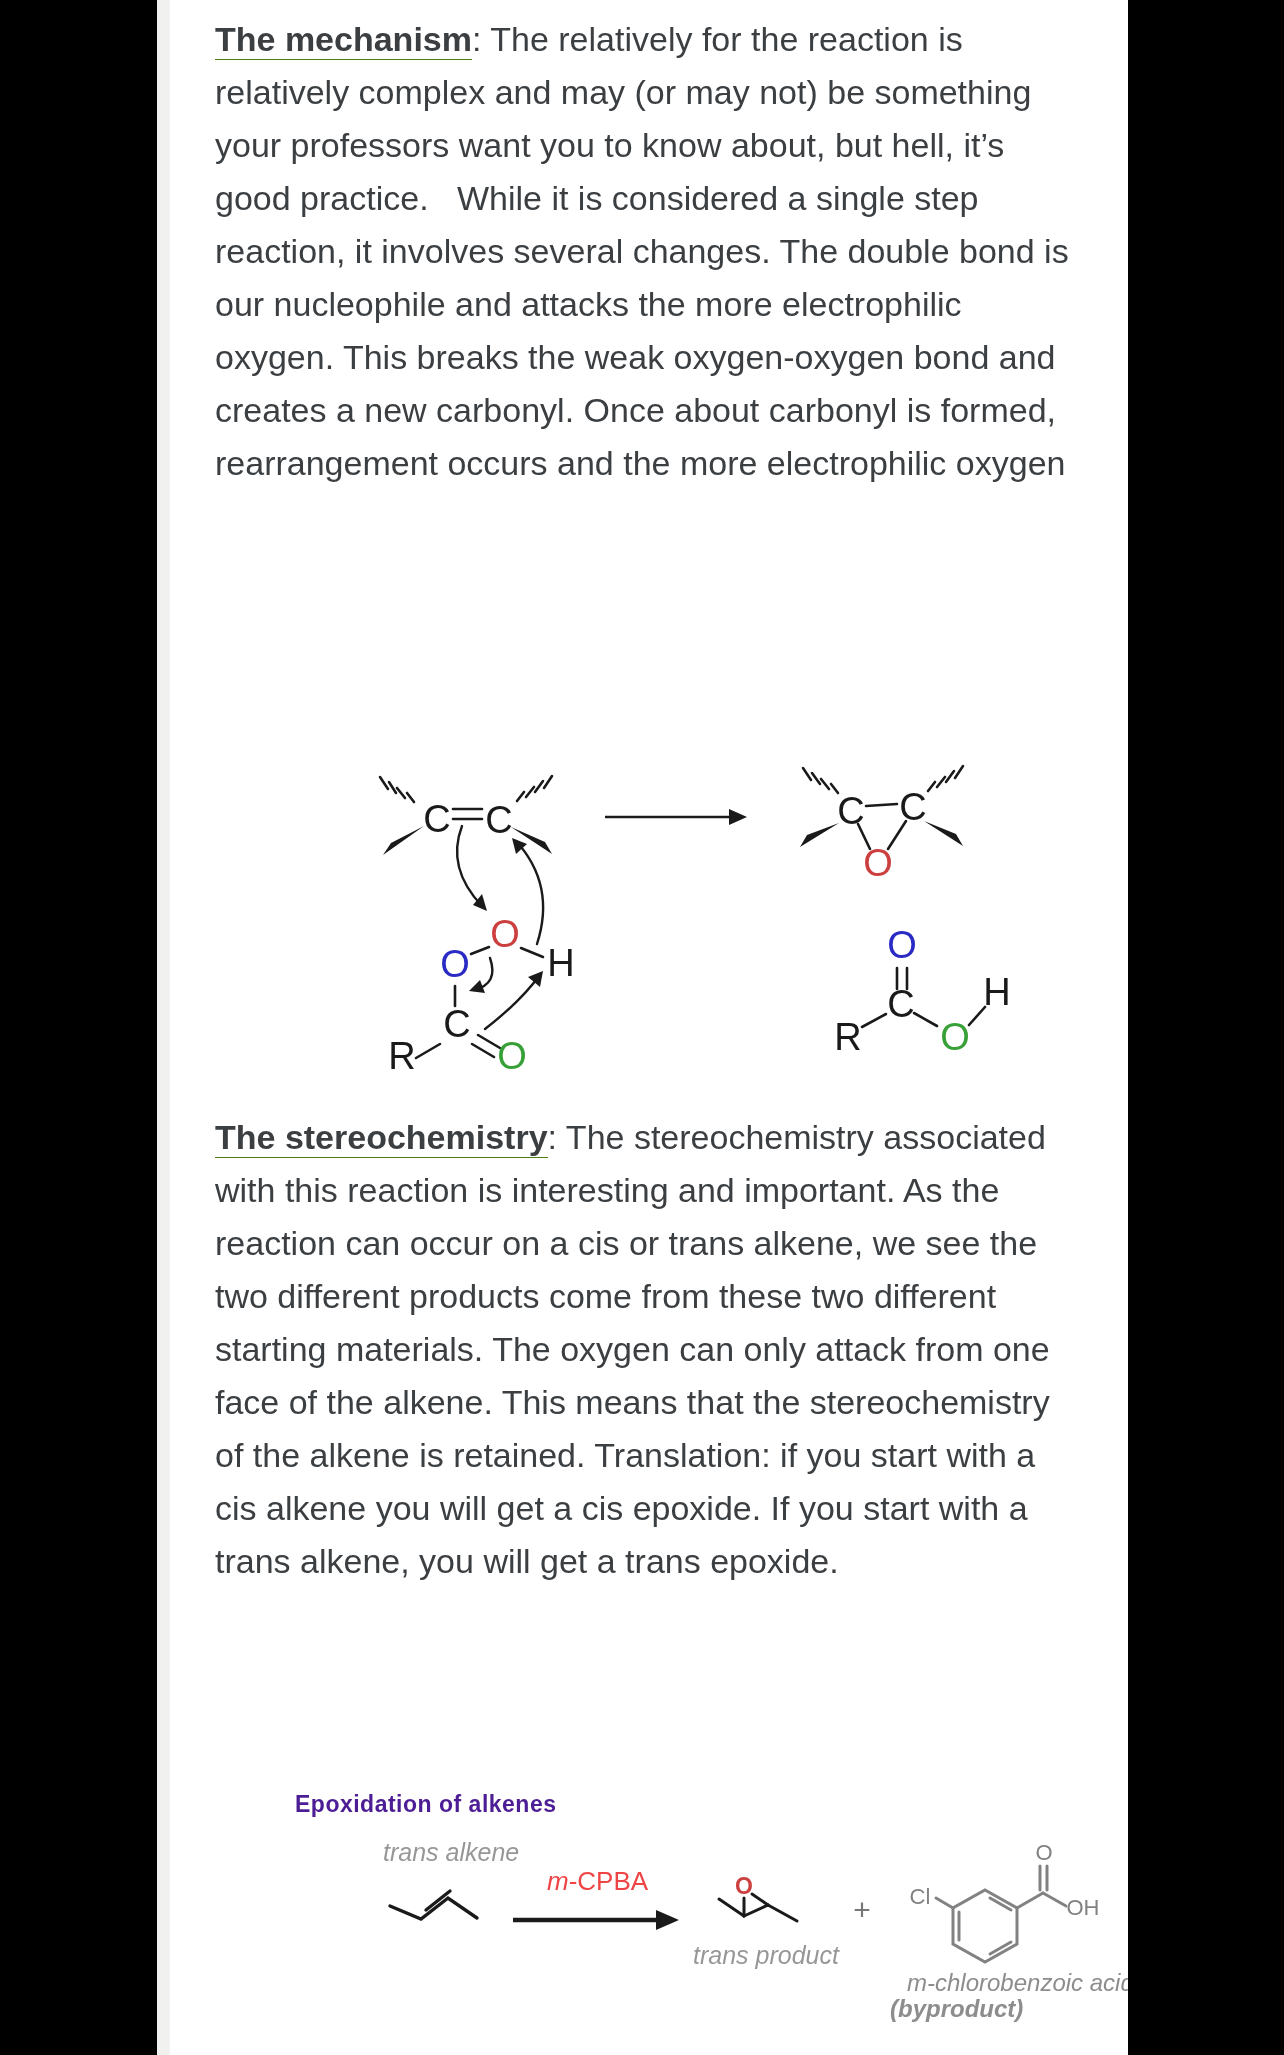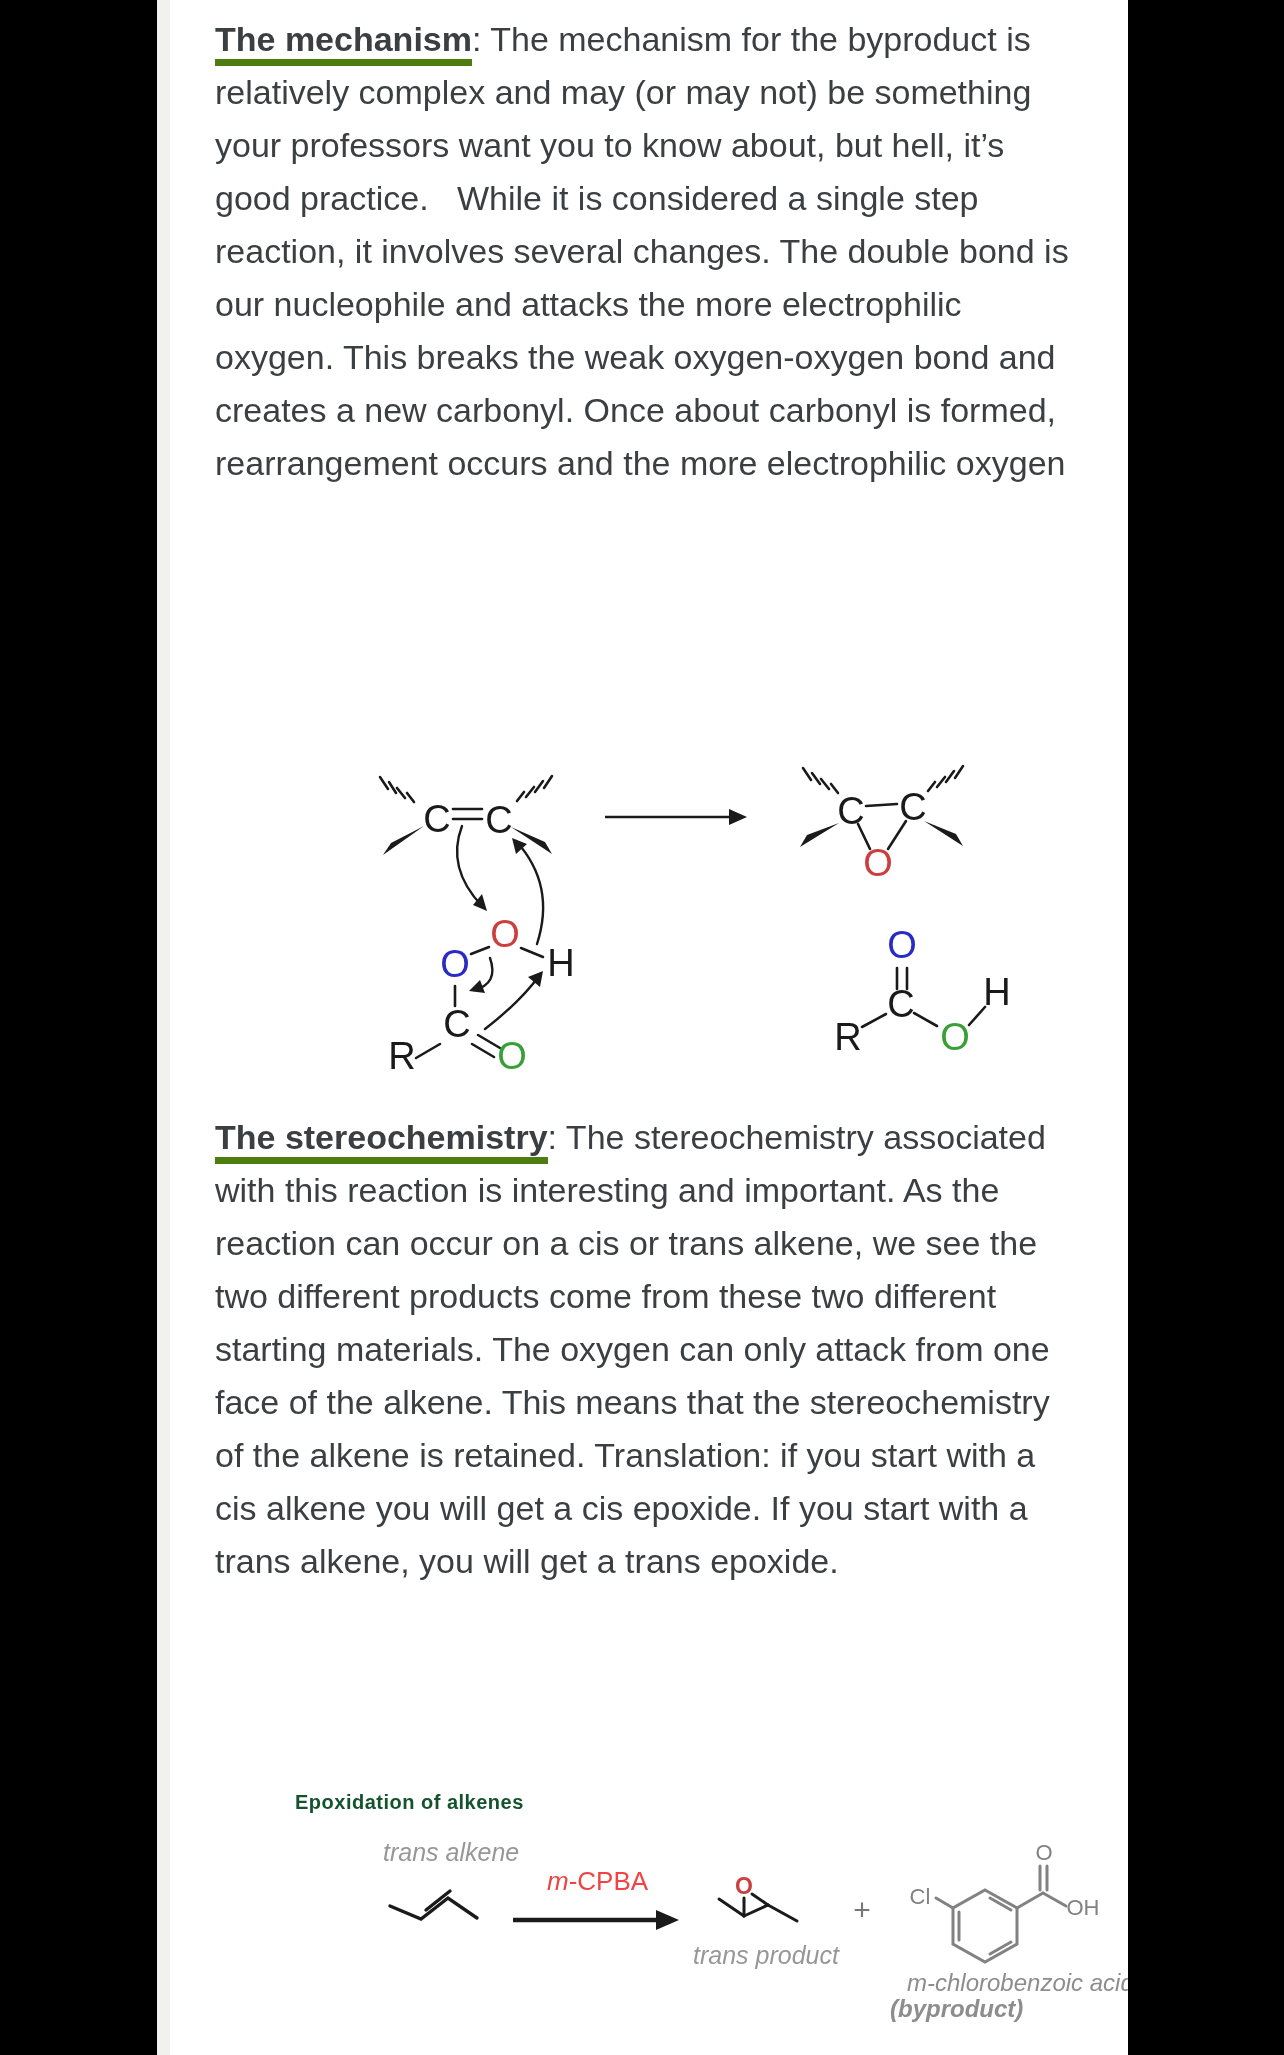--- a/index.html
+++ b/index.html
@@ -11,43 +11,43 @@
     position:absolute;left:157px;top:0;width:971px;height:2055px;
     background:#ffffff;overflow:hidden;
   }
   .edge-strip{
     position:absolute;left:0;top:0;width:13px;height:2055px;background:#f1f1ef;
   }
   .para{
     position:absolute;left:58px;color:#3b3f42;font-size:34px;line-height:53px;
   }
   .pline{white-space:pre;}
-  .h-underline{font-weight:bold;border-bottom:7px solid #4d7c0f;padding-bottom:1px;}
+  .h-underline{font-weight:bold;border-bottom:1px solid #4d7c0f;padding-bottom:1px;}
   .sect-title{
-    position:absolute;font-weight:bold;color:#14532d;font-size:20px;letter-spacing:.5px;
+    position:absolute;font-weight:bold;color:#4c1d95;font-size:23px;letter-spacing:.5px;
   }
   .glabel{position:absolute;font-style:italic;color:#979797;font-size:25px;white-space:pre;}
   .byp{font-size:24px;color:#8d8d8d;}
   .note{
     position:absolute;font-style:italic;font-weight:600;color:#3a3acb;
     font-size:26px;line-height:31px;white-space:pre;
   }
   .reagent{position:absolute;font-size:26px;color:#ef4444;white-space:pre;}
   .reagent .it{font-style:italic;}
   svg{position:absolute;overflow:visible;}
   svg text{font-family:"Liberation Sans", sans-serif;}
 </style>
 </head>
 <body>
 
 <div class="panel">
   <div class="edge-strip"></div>
 
   <div class="para" style="top:13px;">
-    <div class="pline"><span class="h-underline">The mechanism</span><span>: The mechanism for the byproduct is</span></div>
+    <div class="pline"><span class="h-underline">The mechanism</span><span>: The relatively for the reaction is</span></div>
     <div class="pline">relatively complex and may (or may not) be something</div>
     <div class="pline">your professors want you to know about, but hell, it’s</div>
     <div class="pline">good practice.   While it is considered a single step</div>
     <div class="pline">reaction, it involves several changes. The double bond is</div>
     <div class="pline">our nucleophile and attacks the more electrophilic</div>
     <div class="pline">oxygen. This breaks the weak oxygen-oxygen bond and</div>
     <div class="pline">creates a new carbonyl. Once about carbonyl is formed,</div>
     <div class="pline">rearrangement occurs and the more electrophilic oxygen</div>
   </div>
 

